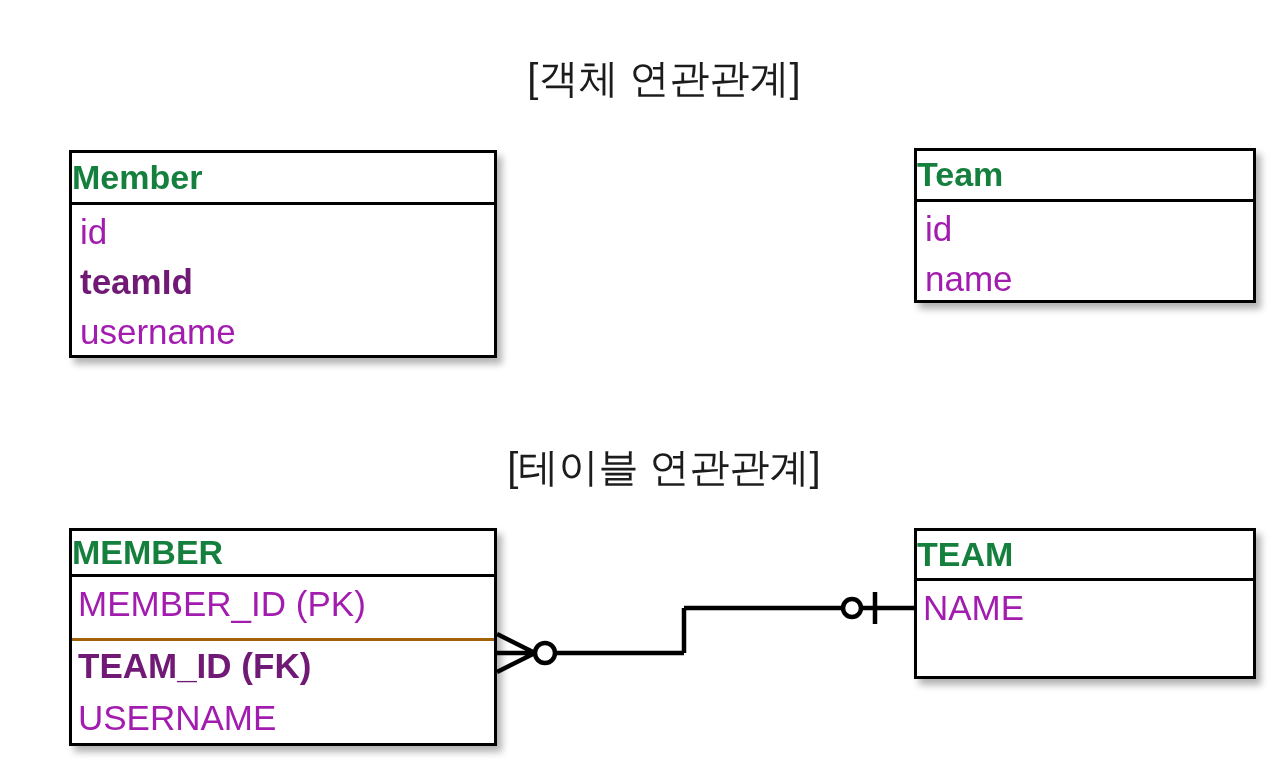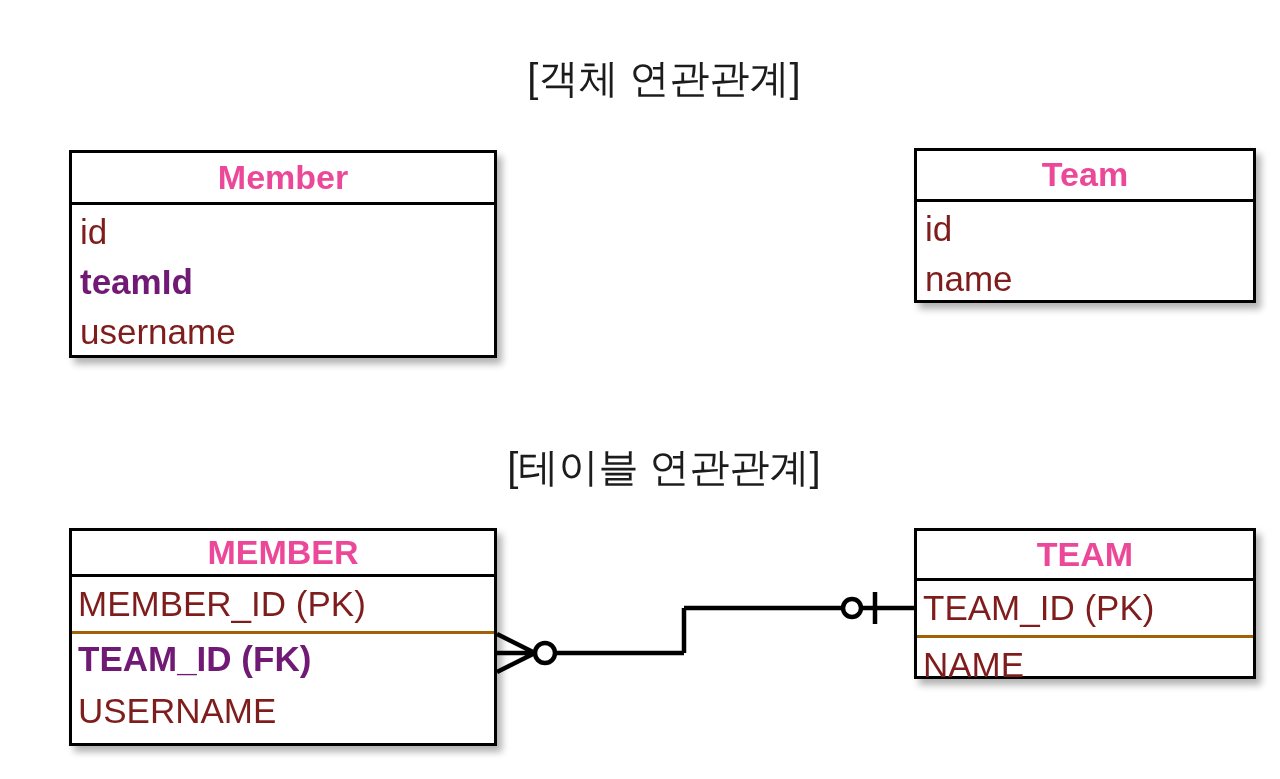--- a/index.html
+++ b/index.html
@@ -39,38 +39,37 @@
 
   
   .entity {
     position: absolute;
     background: #ffffff;
     border: 3px solid #000000;
     box-sizing: border-box;
     box-shadow: 5px 6px 7px rgba(0,0,0,0.30);
   }
   .entity-header {
-    text-align: center;
     font-weight: bold;
-    color: #ec4899;
+    color: #15803d;
     border-bottom: 3px solid #000000;
     box-sizing: border-box;
     overflow: hidden;
     white-space: nowrap;
   }
   .entity-section {
     box-sizing: border-box;
     overflow: hidden;
   }
   .entity-section + .entity-section {
     border-top: 3px solid #a16207;
   }
   .attr {
     white-space: nowrap;
-    color: #7f1d1d;
+    color: #a21caf;
   }
   .attr.bold {
     font-weight: bold;
     color: #701a75;
   }
 
   
   #entity-member-object {
     left: 45px; top: 150px; width: 428px; height: 208px;
   }
@@ -107,21 +106,21 @@
   }
   #entity-member-table .entity-header {
     height: 46px;
     line-height: 42px;
     font-size: 34px;
   }
   #entity-member-table .entity-section { padding: 0 0 0 6px; }
   #entity-member-table .attr {
     font-size: 35px;
     line-height: 54px;
-    height: 54px;
+    height: 61px;
   }
   #entity-member-table .attr.bold { line-height: 50px; height: 50px; }
 
   #entity-team-table {
     left: 890px; top: 528px; width: 342px; height: 151px;
   }
   #entity-team-table .entity-header {
     height: 50px;
     line-height: 46px;
     font-size: 34px;
@@ -176,23 +175,20 @@
     </div>
     <div class="entity-section">
       <div class="attr bold">TEAM_ID (FK)</div>
       <div class="attr">USERNAME</div>
     </div>
   </div>
 
   <div id="entity-team-table" class="entity">
     <div class="entity-header">TEAM</div>
     <div class="entity-section">
-      <div class="attr">TEAM_ID (PK)</div>
-    </div>
-    <div class="entity-section">
       <div class="attr">NAME</div>
     </div>
   </div>
 
   <svg id="relationship-connector" viewBox="0 0 445 115">
     <g fill="none" stroke="#000000" stroke-width="4.5" stroke-linecap="butt">
 
       <path d="M13,59 L51,78 M13,78 L51,78 M13,97 L51,78"></path>
 
       <path d="M72,78 L200,78"></path>

